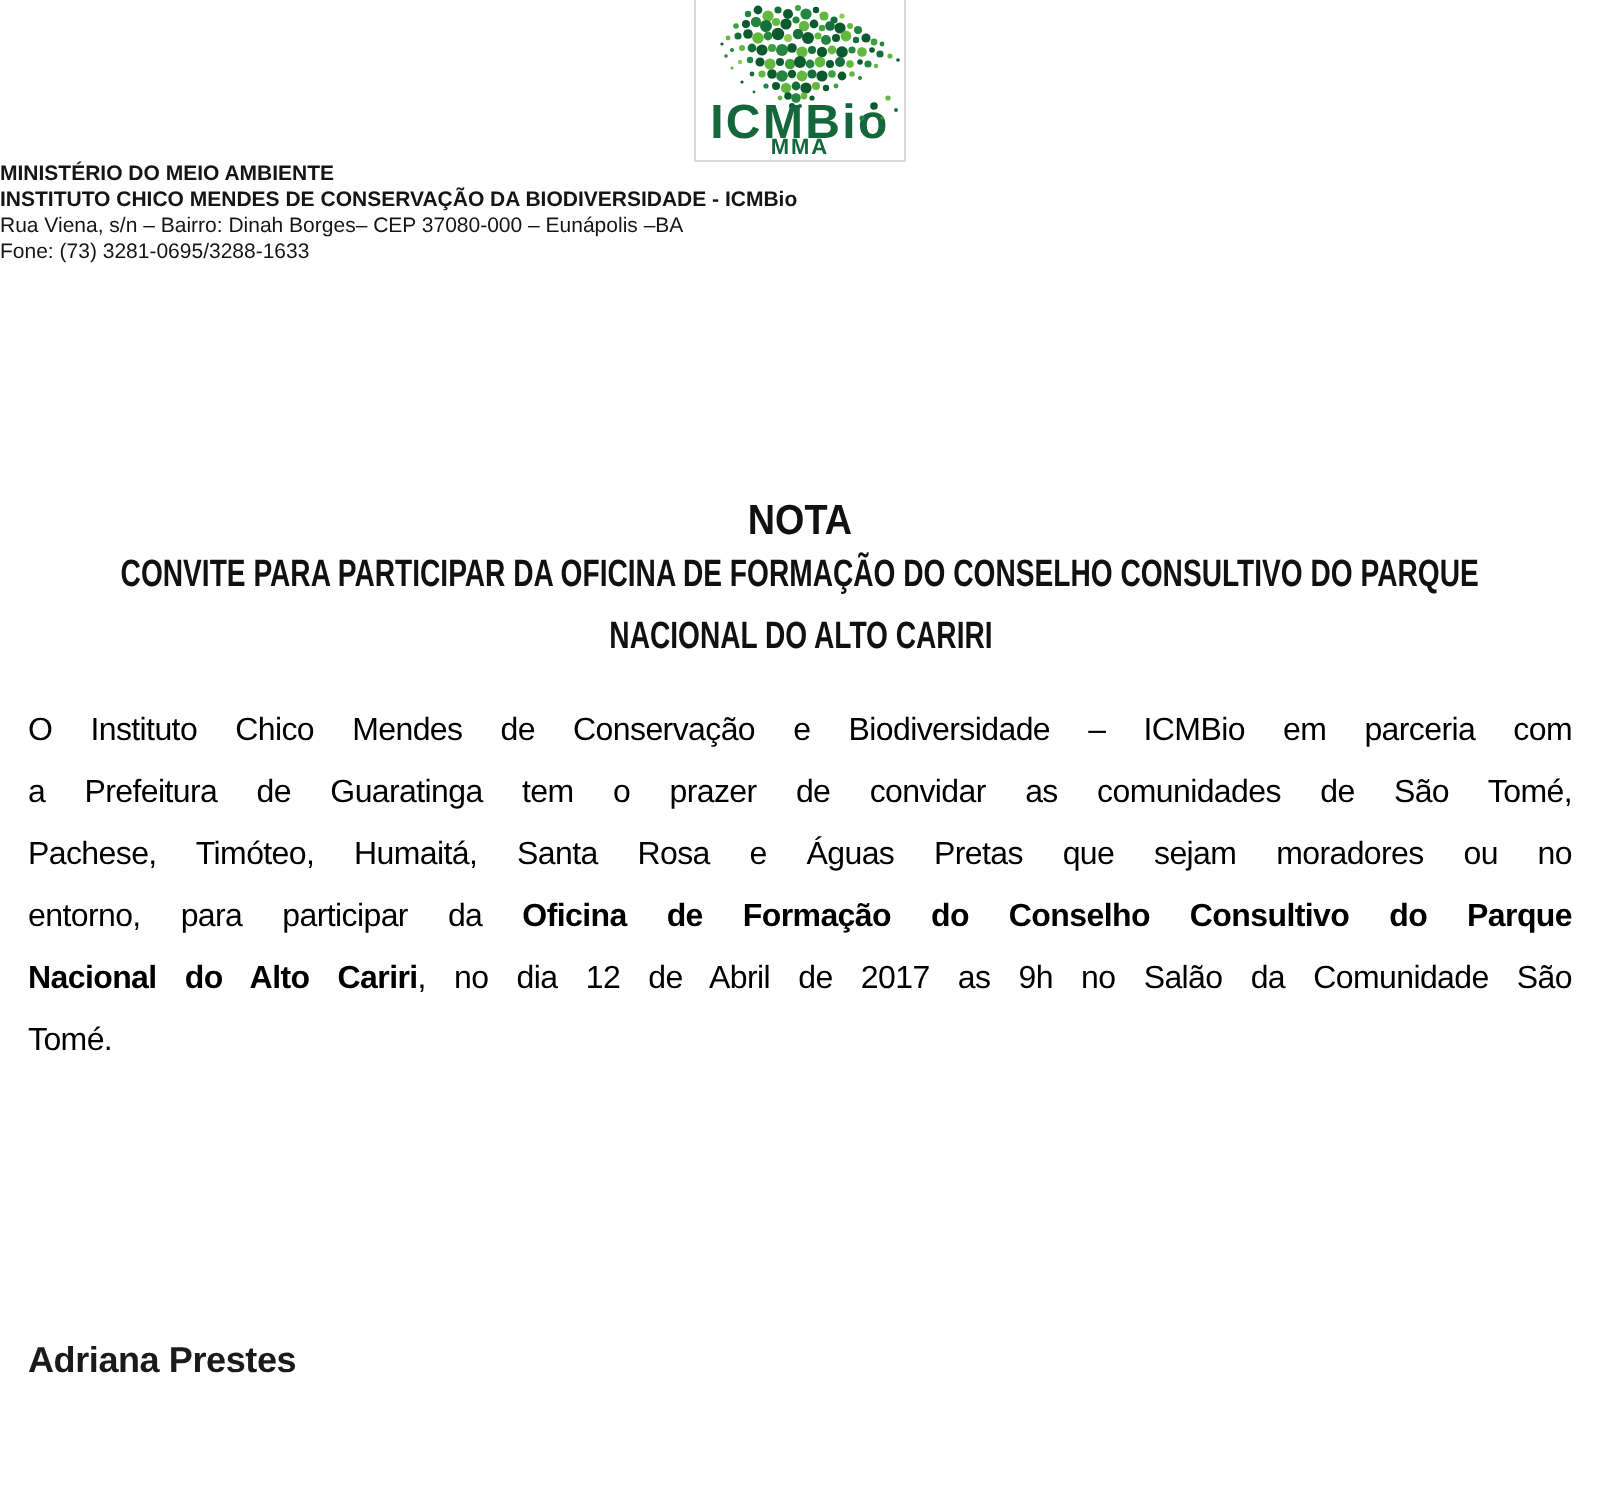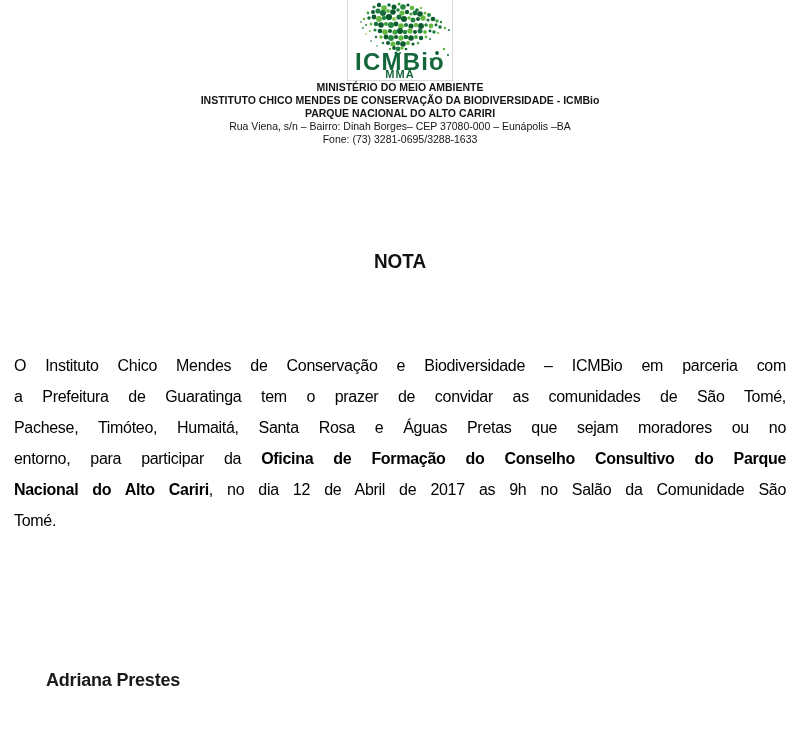--- a/index.html
+++ b/index.html
@@ -31,21 +31,20 @@
   }
   .logo-sparkle { position:absolute; right:1px; top:-8px; }
   .logo-mma {
     font-weight:bold; font-size:11px; line-height:9px;
     letter-spacing:1px; color:#14673a;
   }
 
   
   .header-block {
     position:absolute; top:81px; left:0; right:0;
-    text-align:center;
     font-size:10.5px; line-height:13px;
     color:#151515;
   }
   .hb { font-weight:bold; }
 
   
   .nota-row {
     position:absolute; top:249px; left:0; right:0;
     display:flex; justify-content:center;
     height:24px; align-items:center;
@@ -74,21 +73,20 @@
   }
   .body-line { height:31px; overflow:visible; }
   .body-line.j { text-align:justify; text-align-last:justify; }
   .body-line .b { font-weight:bold; }
 
   
   .signature {
     position:absolute; left:14px; top:666px;
     font-size:18px; line-height:29px; letter-spacing:-0.2px;
     color:#1a1a1a;
-    margin-left:32px;
   }
   .sig-name { font-weight:bold; }
 </style>
 </head>
 <body>
 
 <div class="page">
 
   <div class="logo-box">
     <svg class="logo-map" width="104" height="54" viewBox="0 0 104 54">
@@ -209,29 +207,36 @@
           <circle cx="21" cy="9" r="1" fill="#166e3a"></circle>
           <circle cx="14" cy="13" r="0.8" fill="#3fa13c"></circle>
         </svg>
     </div>
     <div class="logo-mma">MMA</div>
   </div>
 
   <div class="header-block">
     <div class="hb">MINISTÉRIO DO MEIO AMBIENTE</div>
     <div class="hb">INSTITUTO CHICO MENDES DE CONSERVAÇÃO DA BIODIVERSIDADE - ICMBio</div>
-    <div class="hb">PARQUE NACIONAL DO ALTO CARIRI</div>
     <div>Rua Viena, s/n – Bairro: Dinah Borges– CEP 37080-000 – Eunápolis –BA</div>
     <div>Fone: (73) 3281-0695/3288-1633</div>
   </div>
 
   <div class="nota-row">
     <span class="txt">NOTA</span>
   </div>
 
+  <div class="title-block">
+    <div class="title-line">
+      <span class="txt">CONVITE PARA PARTICIPAR DA OFICINA DE FORMAÇÃO DO CONSELHO CONSULTIVO DO PARQUE</span>
+    </div>
+    <div class="title-line">
+      <span class="txt">NACIONAL DO ALTO CARIRI</span>
+    </div>
+  </div>
 
   <div class="body-text" id="body-text">
       <div class="body-line j"><span>O Instituto Chico Mendes de Conservação e Biodiversidade – ICMBio em parceria com</span></div>
       <div class="body-line j"><span>a Prefeitura de Guaratinga tem o prazer de convidar as comunidades de São Tomé,</span></div>
       <div class="body-line j"><span>Pachese, Timóteo, Humaitá, Santa Rosa e Águas Pretas que sejam moradores ou no</span></div>
       <div class="body-line j"><span>entorno, para participar da </span><span class="b">Oficina de Formação do Conselho Consultivo do Parque</span></div>
       <div class="body-line j"><span class="b">Nacional do Alto Cariri</span><span>, no dia 12 de Abril de 2017 as 9h no Salão da Comunidade São</span></div>
       <div class="body-line"><span>Tomé.</span></div>
     </div>
 

